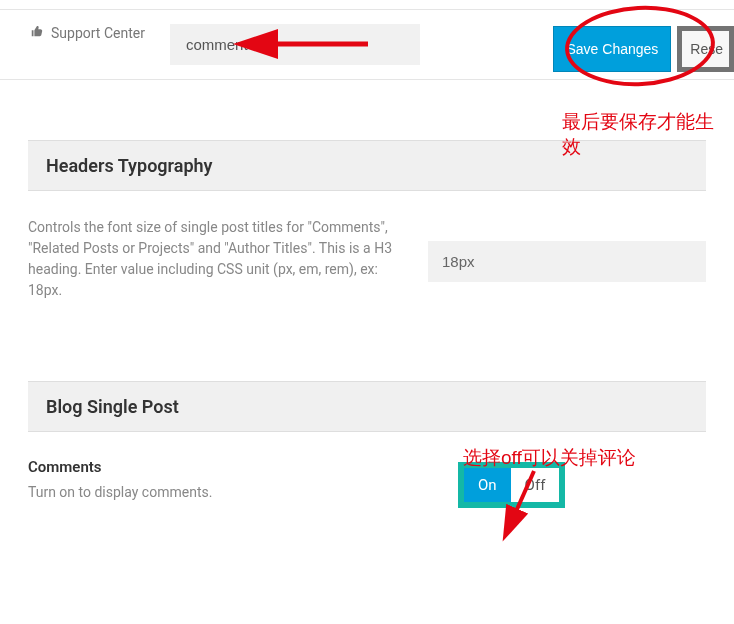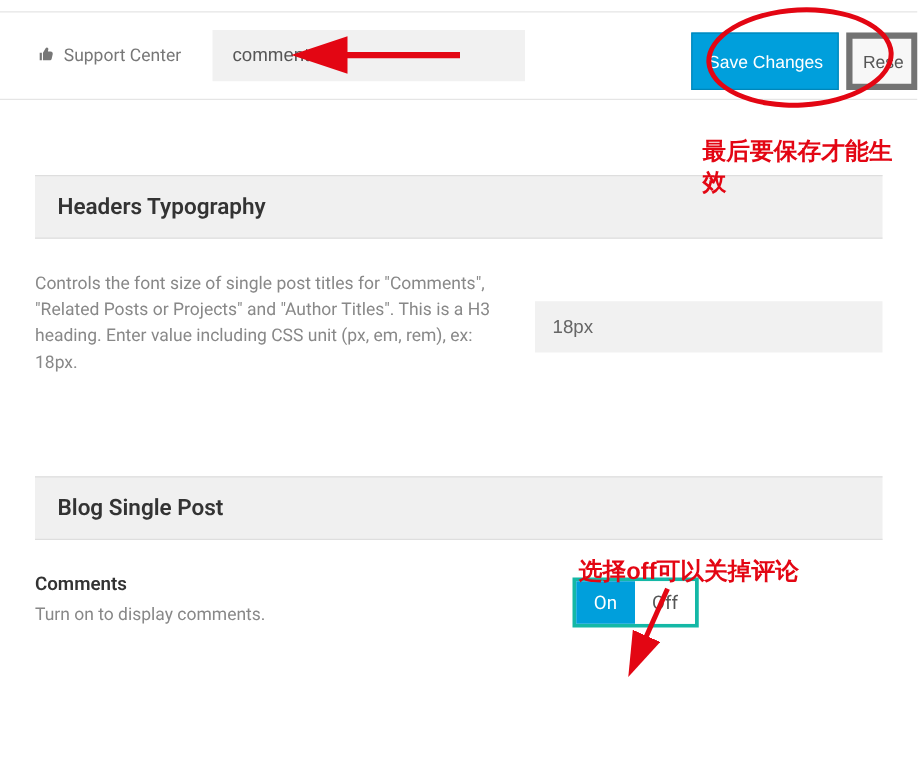--- a/index.html
+++ b/index.html
@@ -11,21 +11,21 @@
     overflow: hidden;
     position: relative;
     color: #333;
   }
   .topbar {
     height: 10px;
     border-bottom: 1px solid #e5e5e5;
   }
   .header {
     display: flex;
-    align-items: center;
+    align-items: flex-start;
     padding: 14px 0 14px 30px;
     border-bottom: 1px solid #e5e5e5;
     position: relative;
   }
   .support {
     display: flex;
     align-items: center;
     font-size: 14px;
     color: #777;
     margin-right: 25px;
@@ -107,21 +107,21 @@
     background: #f1f1f1;
     border: none;
     padding: 12px 14px;
     font-size: 15px;
     color: #666;
     outline: none;
   }
   .gap-section { height: 80px; }
   .toggle {
     display: inline-flex;
-    border: 3px solid #14b8a6;
+    border: 6px solid #14b8a6;
   }
   .toggle-opt {
     padding: 8px 14px;
     font-size: 15px;
     cursor: pointer;
     user-select: none;
   }
   .toggle-on {
     background: #009FDC;
     color: #fff;
@@ -143,21 +143,20 @@
     width: 150px; height: 80px;
     left: 565px; top: 6px;
     transform: rotate(-3deg);
   }
   .anno-text {
     position: absolute;
     color: #E30613;
     font-size: 19px;
     line-height: 1.3;
     font-family: "Microsoft YaHei", sans-serif;
-    font-weight: bold;
   }
   .anno1 { left: 562px; top: 110px; width:170px;}
   .anno2 { left: 463px; top: 446px; }
   svg.arrow { position:absolute; overflow:visible; }
 </style>
 </head>
 <body>
 
 <div class="topbar"></div>
 

